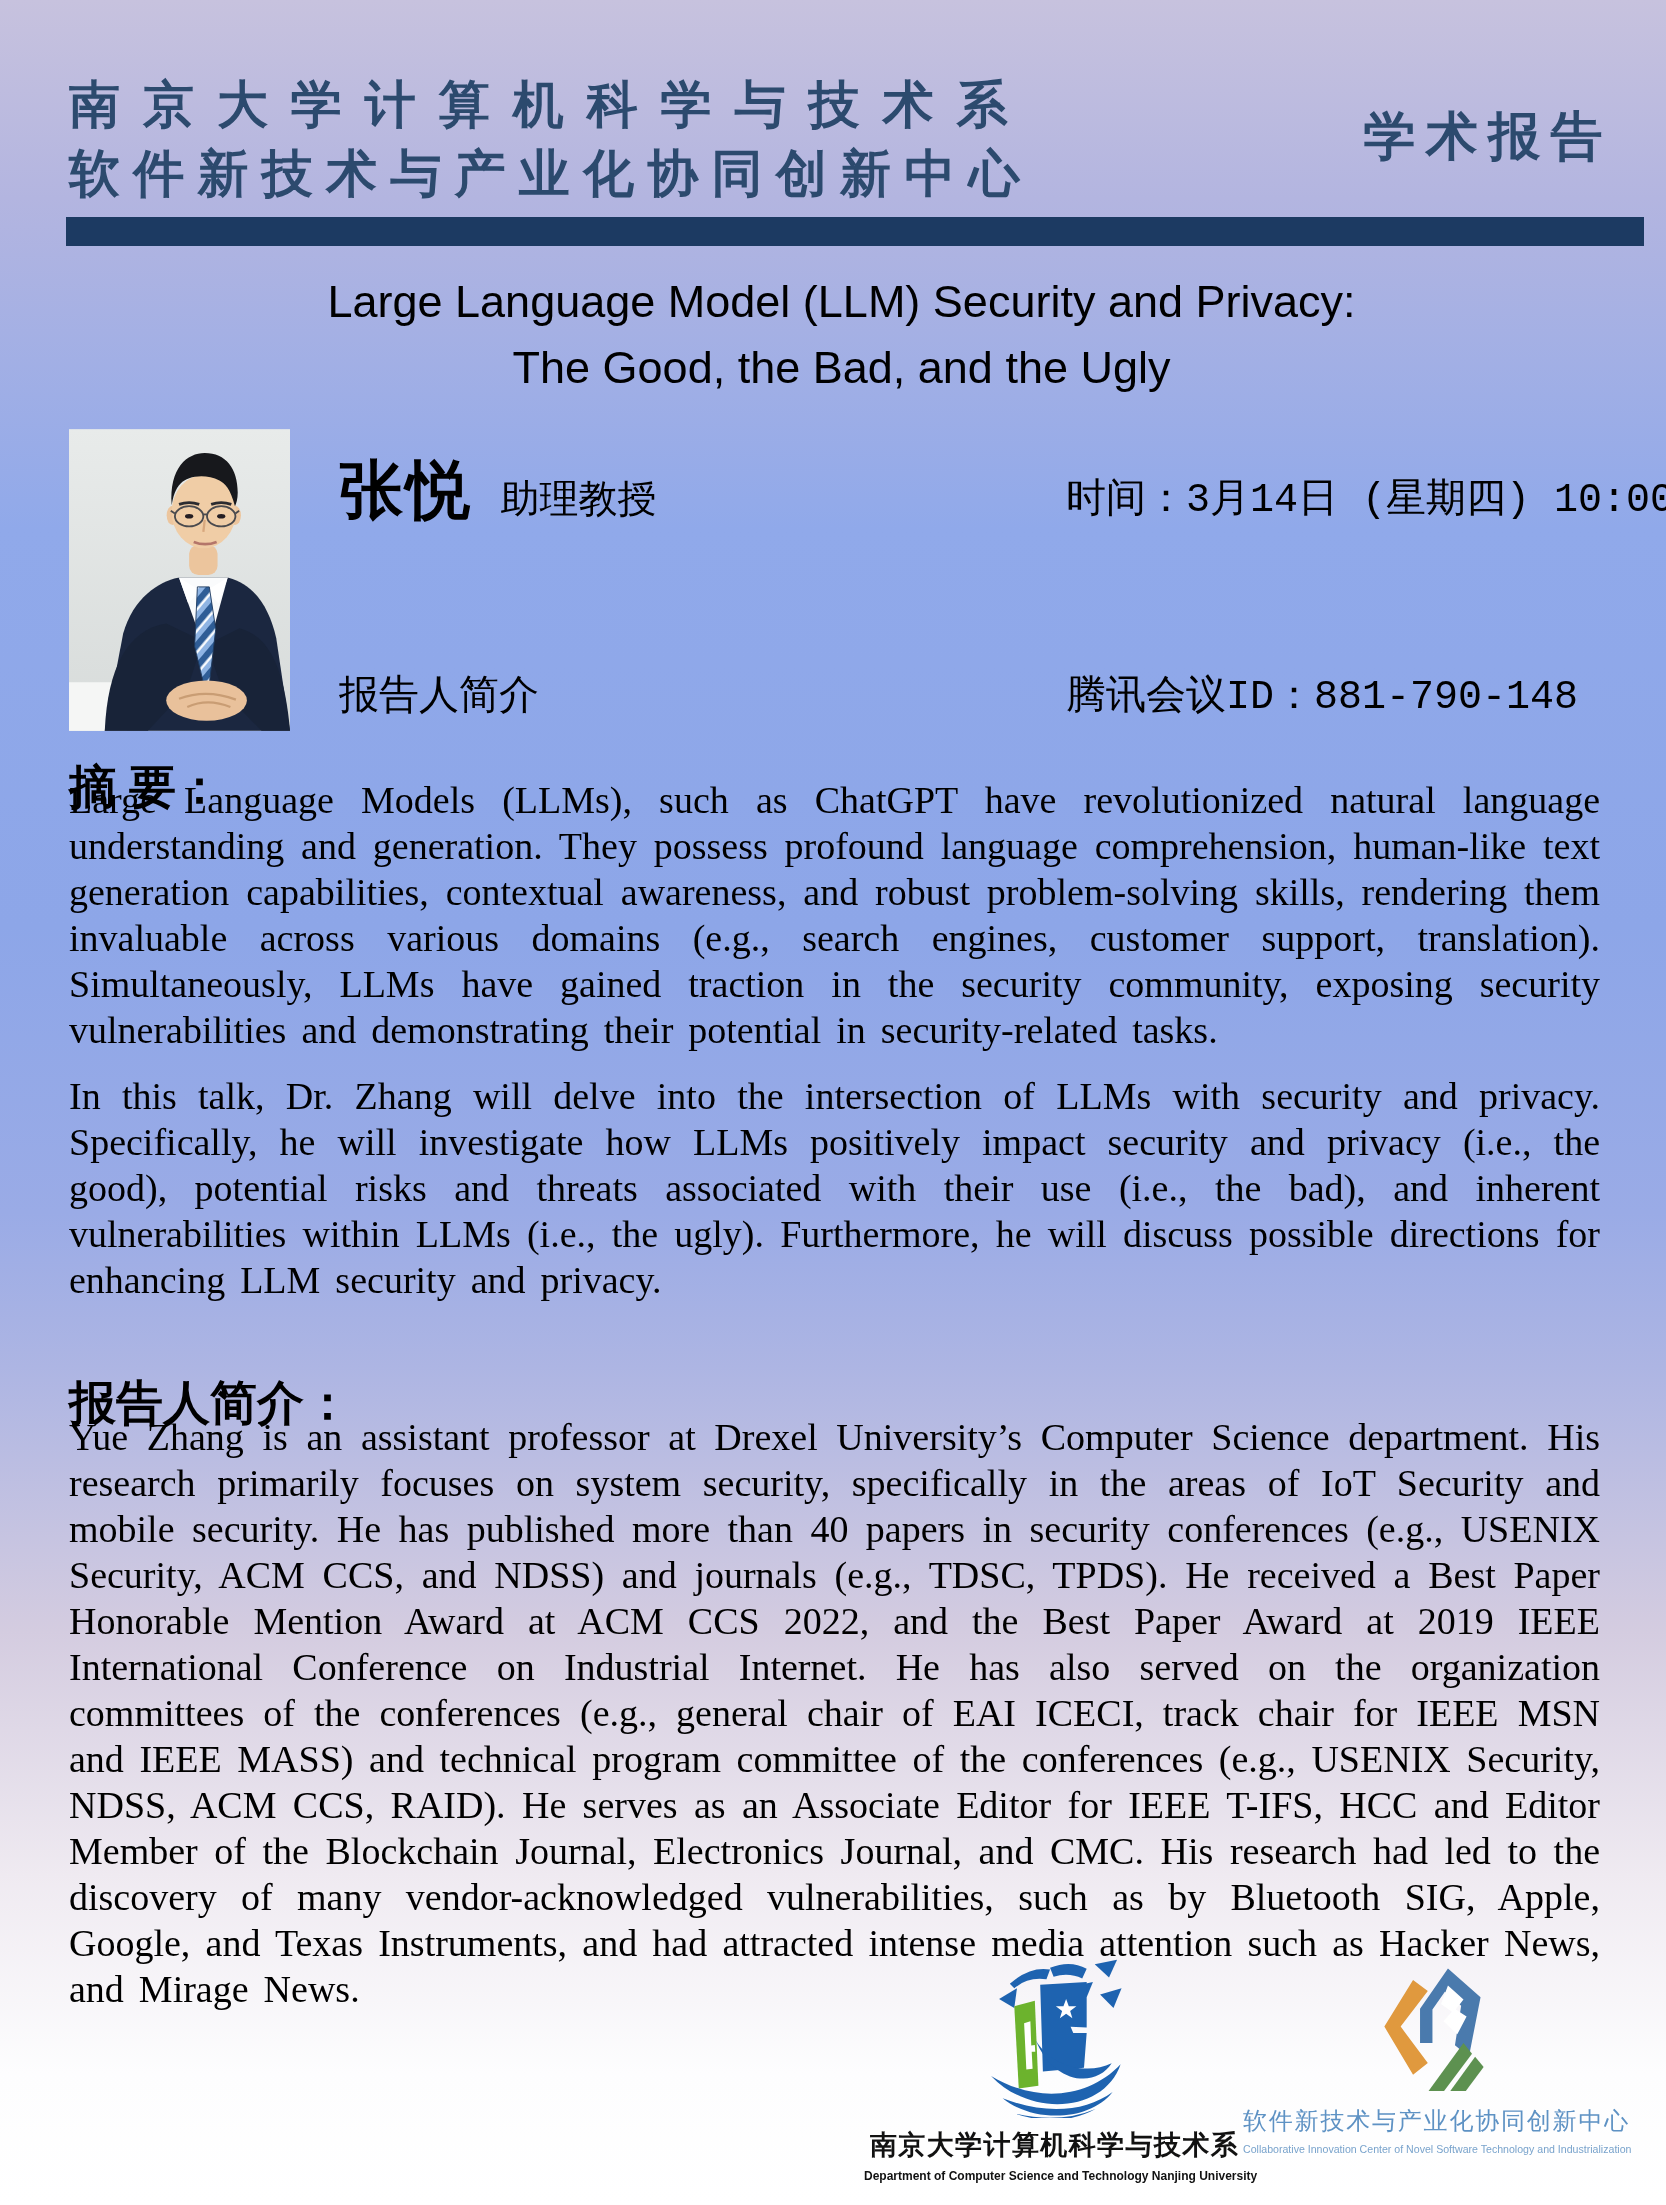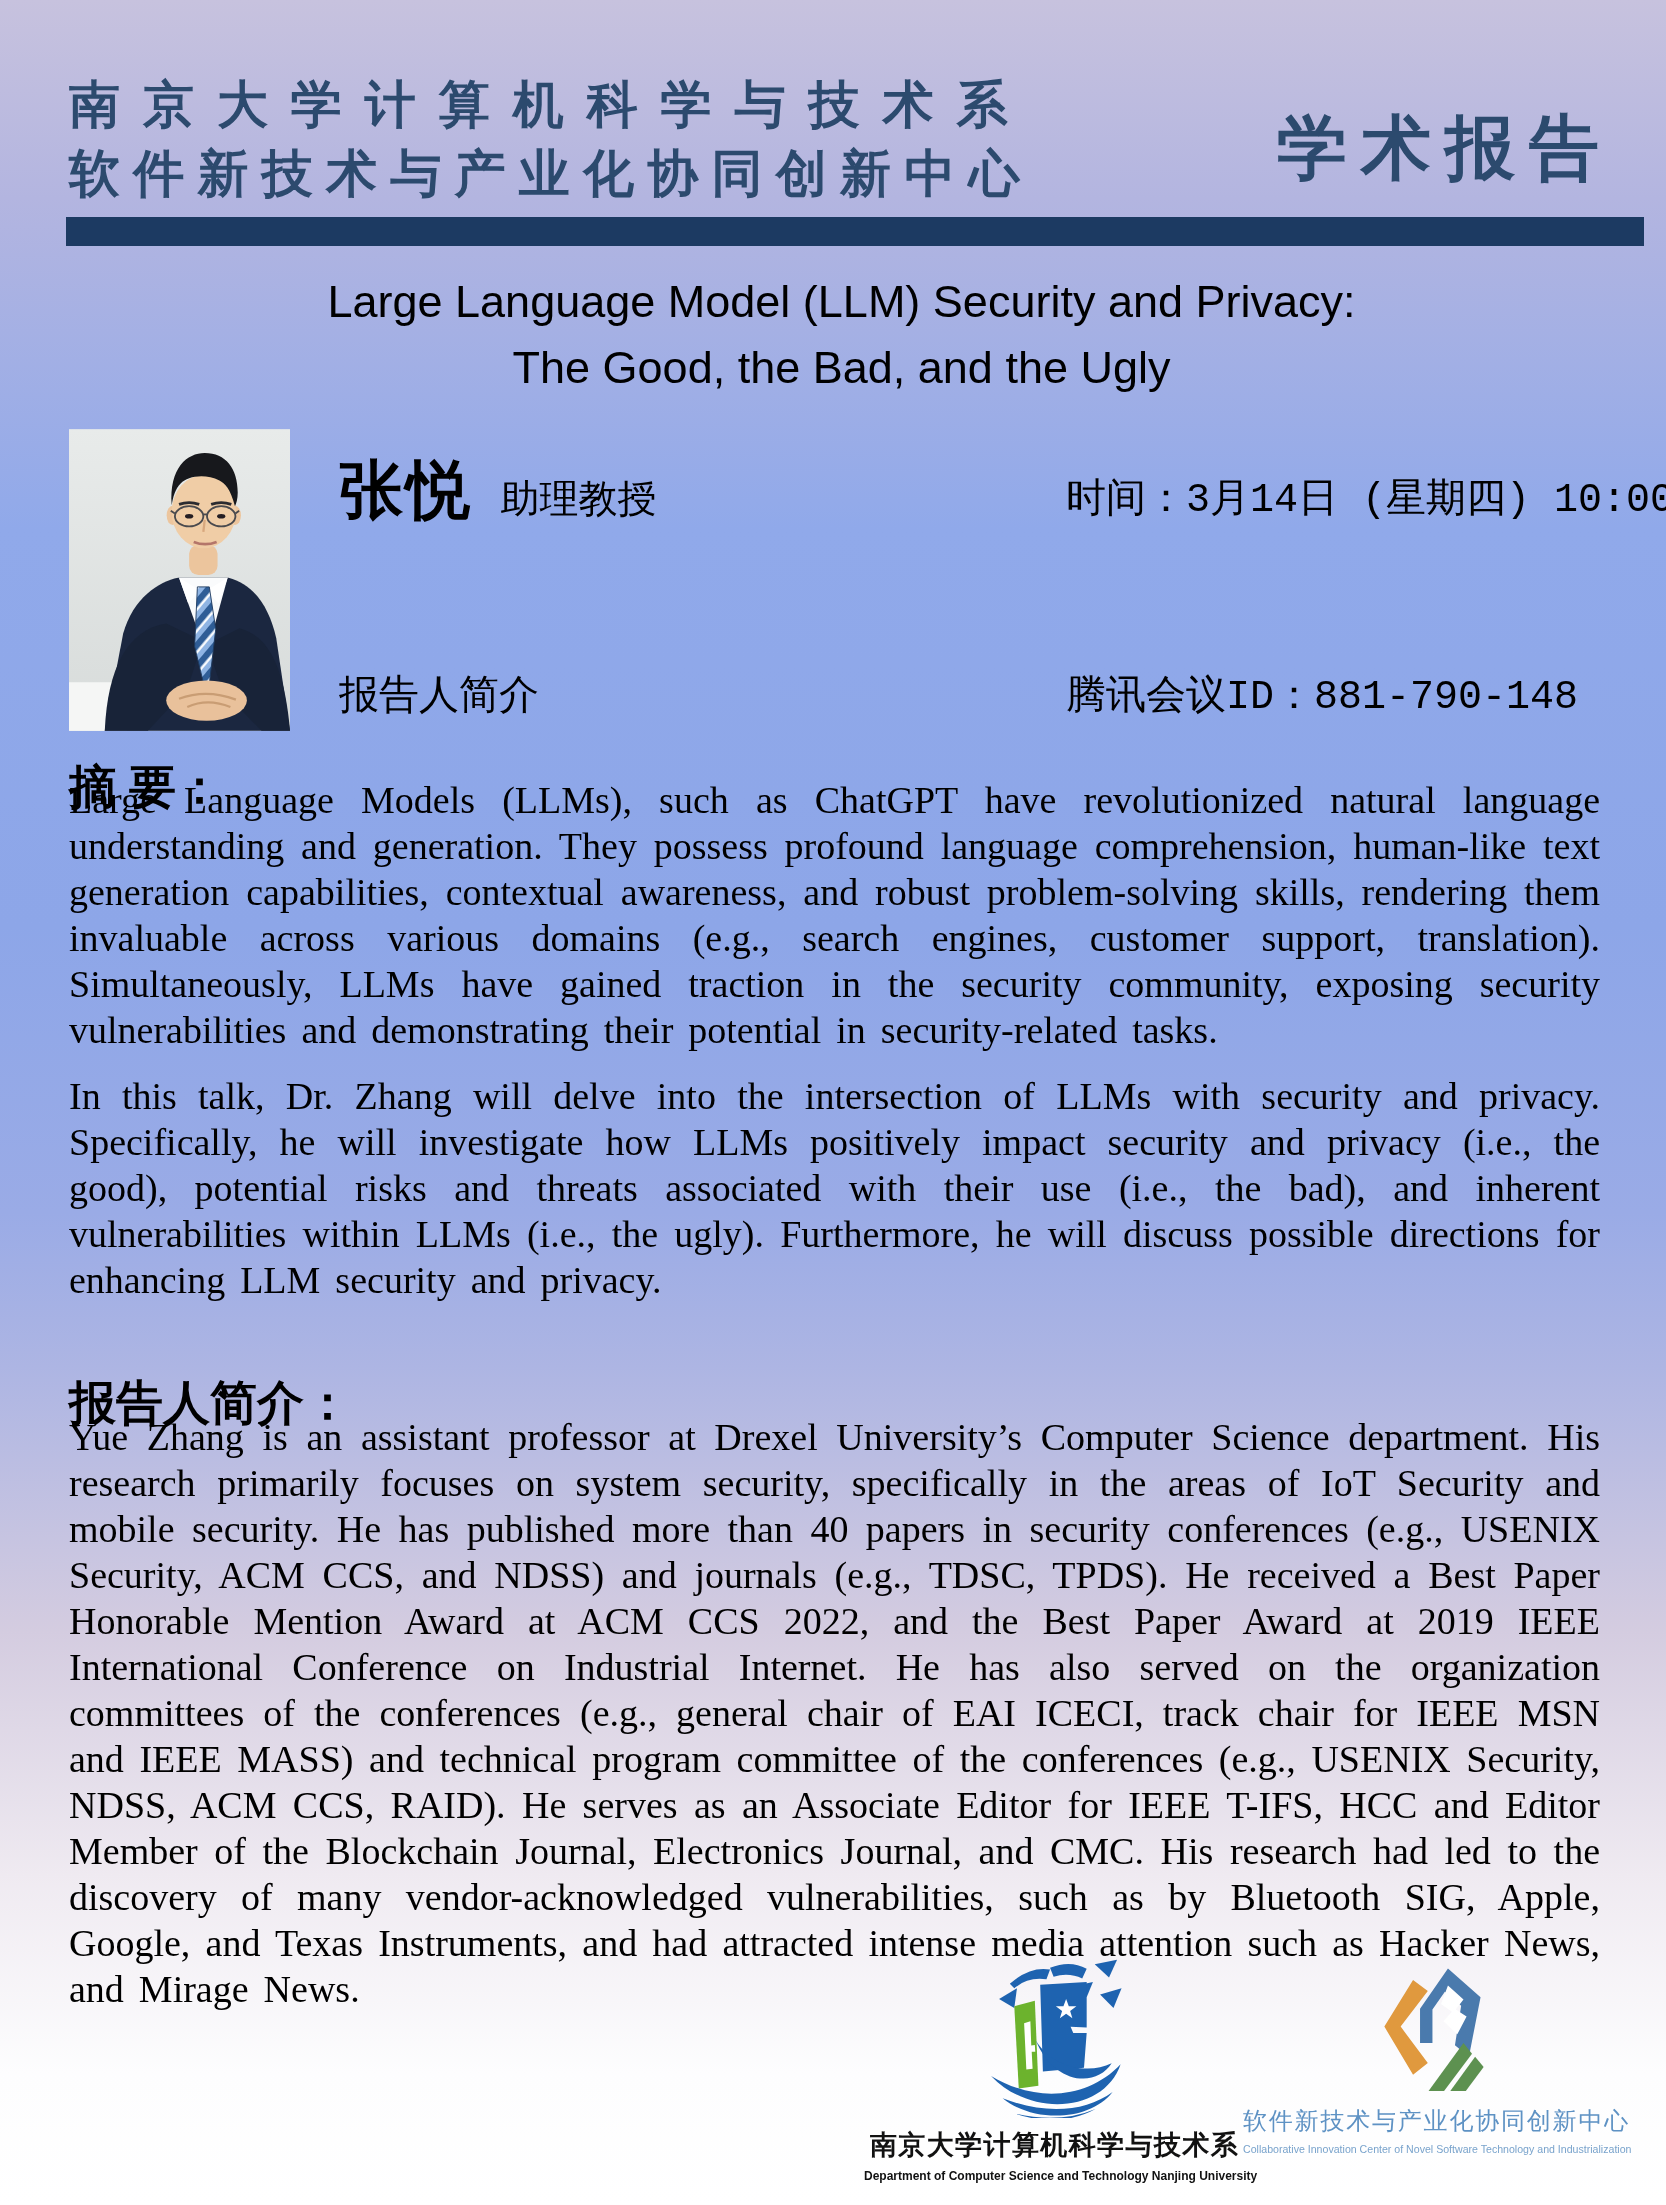--- a/index.html
+++ b/index.html
@@ -19,21 +19,21 @@
       #efeaf1 85%,
       #fdfdfe 94%,
       #ffffff 100%);
   }
   
   .hdr{position:absolute;left:69px;top:70px;color:#2c4a6e;font-weight:700;}
   .hdr .l1{font-size:51px;line-height:69px;letter-spacing:0.45em;white-space:nowrap;}
   .hdr .l2{font-size:51px;line-height:69px;letter-spacing:0.26em;white-space:nowrap;}
   .badge{
     position:absolute;top:102px;right:54px;
-    color:#2c4a6e;font-weight:700;font-size:70px;letter-spacing:0.2em;white-space:nowrap;
+    color:#2c4a6e;font-weight:700;font-size:52px;letter-spacing:0.2em;white-space:nowrap;
   }
   .navbar{position:absolute;left:66px;top:217px;width:1578px;height:28.5px;background:#1c3a62;}
   
   .title{position:absolute;left:8px;top:269px;width:100%;text-align:center;color:#000;
     font-size:45px;line-height:66px;font-weight:400;}
   
   .photo{position:absolute;left:69px;top:429px;width:221px;height:302px;}
   .namerow{position:absolute;left:339px;top:447px;display:flex;align-items:baseline;color:#000;}
   .sp-name{font-family:"DejaVu Serif",serif;font-weight:600;font-size:64px;letter-spacing:0.05em;}
   .sp-title{font-size:39px;margin-left:27px;font-weight:400;}

